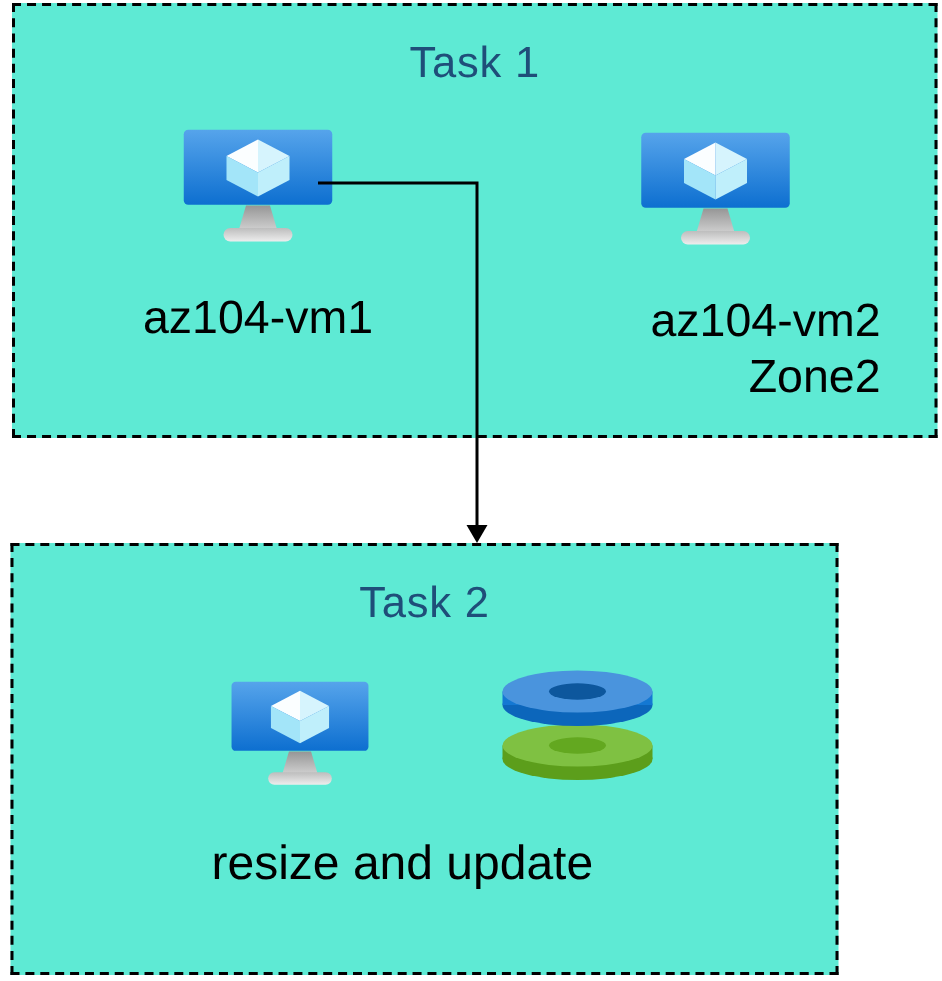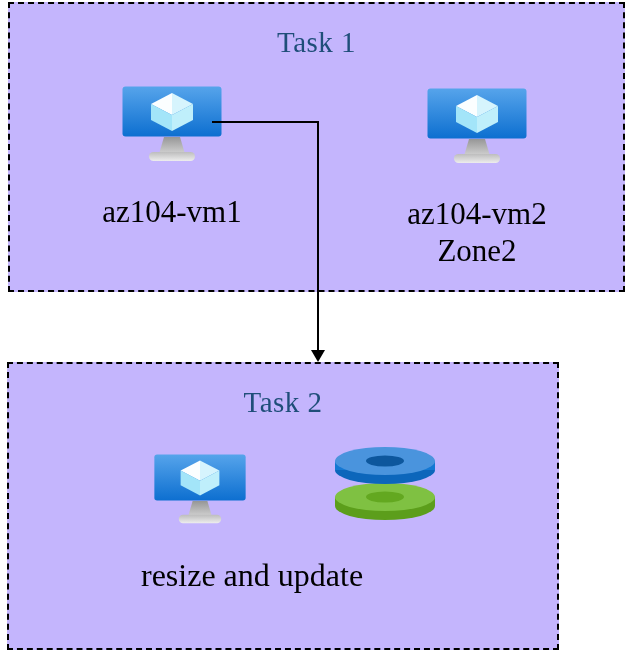--- a/index.html
+++ b/index.html
@@ -2,31 +2,31 @@
 <html><head>
 <meta charset="utf-8">
 <style>
   html,body{margin:0;padding:0;background:#ffffff;}
   .canvas{
     position:relative;width:628px;height:654px;background:#ffffff;overflow:hidden;
     font-family:"Liberation Sans", sans-serif;
   }
   .task-box{
     position:absolute;box-sizing:border-box;
-    background:#c4b5fd;border:2.5px dashed #000000;font-family:Liberation Serif, serif;
+    background:#5eead4;border:2.5px dashed #000000;
   }
   .task1{left:8px;top:2px;width:617px;height:290px;}
   .task2{left:7px;top:362px;width:552px;height:288px;}
   .task-title{
     position:absolute;top:22px;left:0;right:0;text-align:center;
     font-size:29px;font-weight:400;color:#1F4E79;letter-spacing:0.5px;
   }
   .vm-group{position:absolute;text-align:center;}
   .vm-group.vm1{left:52px;top:82px;width:220px;}
-  .vm-group.vm2{left:357px;top:84px;width:220px;}
+  .vm-group.vm2{left:357px;top:84px;width:220px;text-align:right;}
   .vm-icon{width:102px;height:77px;display:block;margin:0 auto;}
   .vm-label{margin-top:30px;font-size:31px;line-height:37px;color:#000000;}
   .arrow-overlay{position:absolute;left:0;top:0;width:628px;height:654px;pointer-events:none;}
   .t2-vm{position:absolute;left:144px;top:90px;width:94px;height:71px;}
   .t2-disks{position:absolute;left:324px;top:81px;width:104px;height:78px;}
   .t2-caption{
     position:absolute;left:132px;top:193px;width:300px;
     font-size:32px;color:#000000;
   }
   .defs-holder{position:absolute;width:0;height:0;overflow:hidden;}

